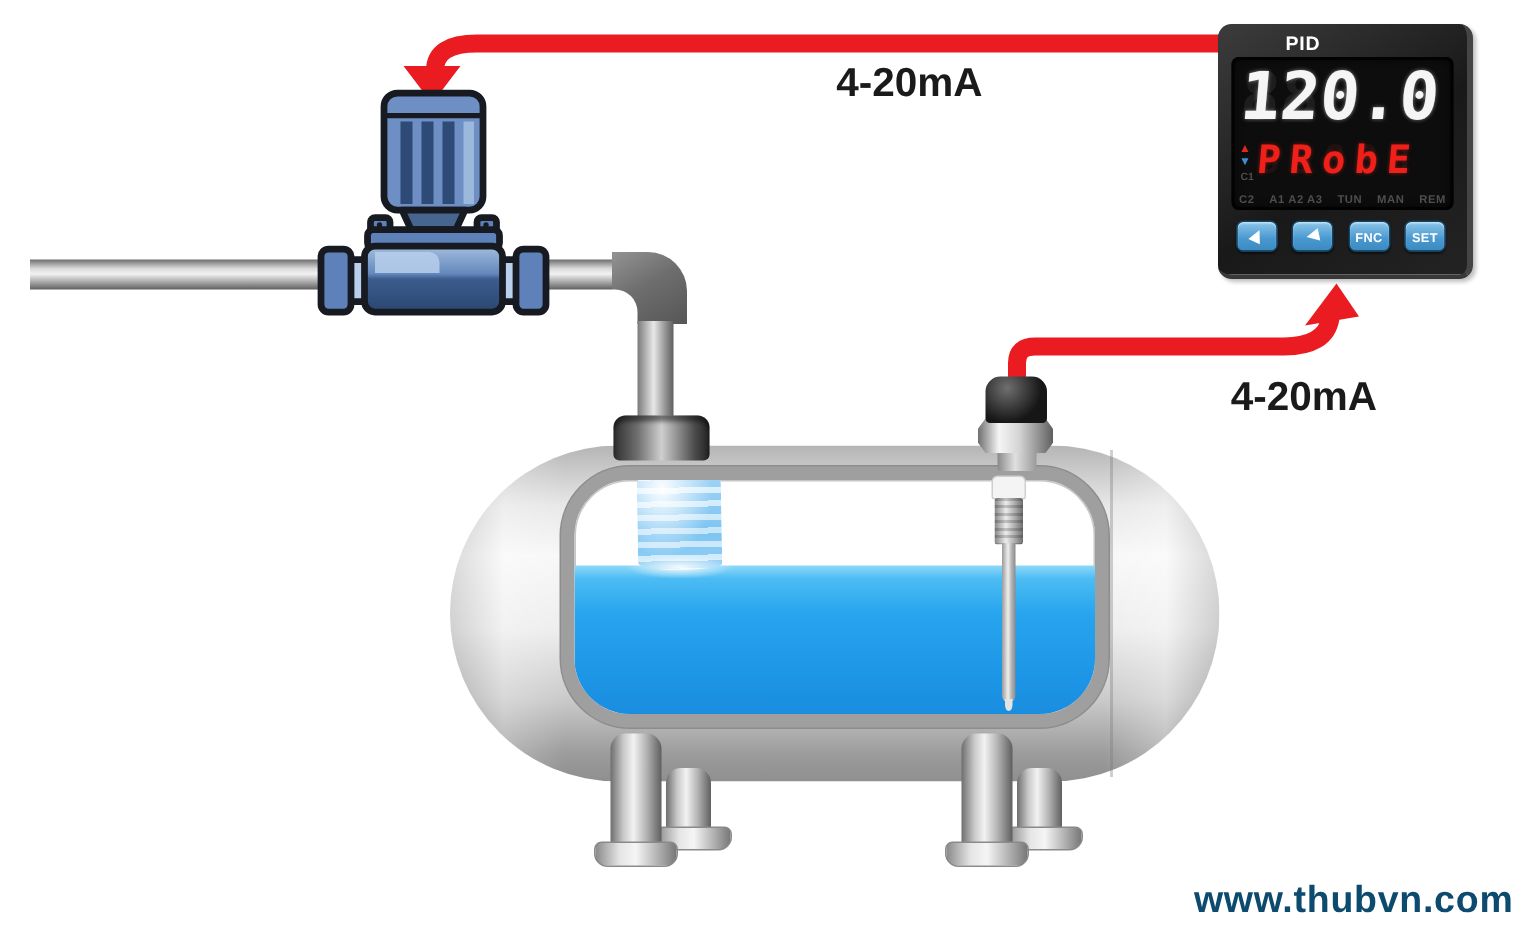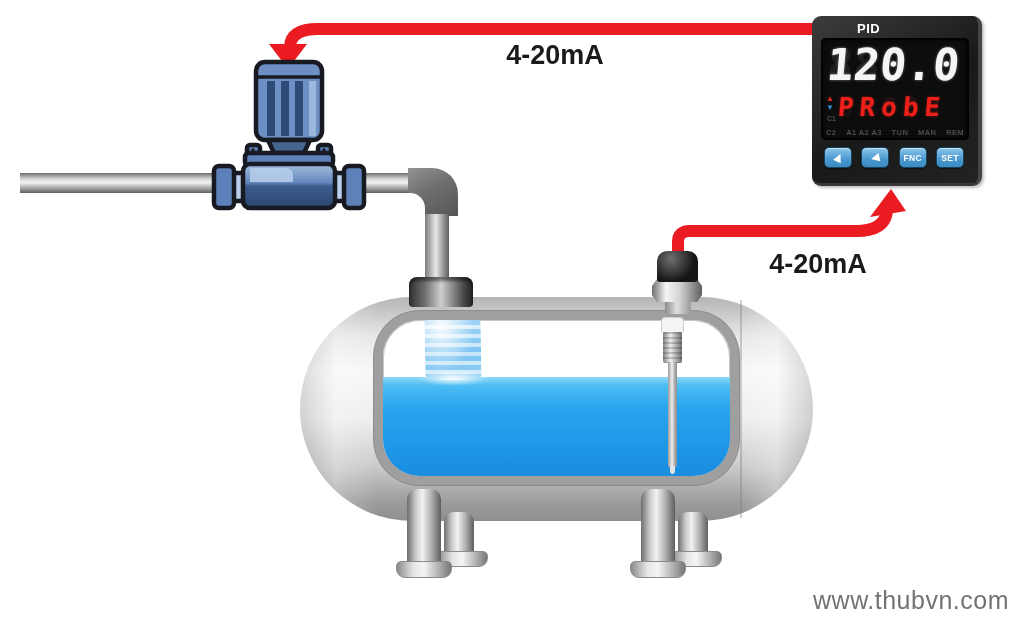--- a/index.html
+++ b/index.html
@@ -103,22 +103,22 @@
   .pid-btn{width:28px;height:21px;border-radius:5px;border:1px solid #14435f;box-sizing:border-box;
     background:linear-gradient(180deg,#8cc6ea,#4897cf 60%,#3d8ac2);
     color:#fff;display:flex;align-items:center;justify-content:center;
     box-shadow:0 1px 1px rgba(0,0,0,.45),inset 0 1px 1px rgba(255,255,255,.5);cursor:pointer;}
   .pid-btn .glyph{font-size:11px;line-height:1;}
   .pid-btn .txt{font-size:8.5px;font-weight:bold;letter-spacing:.3px;}
   .rot-a{display:inline-block;transform:rotate(-65deg);}
   .rot-b{display:inline-block;transform:rotate(-12deg);}
 
   
-  .sig-label{z-index:8;font-size:27px;font-weight:bold;color:#1a1a1a;text-align:center;width:200px;}
-  .watermark{z-index:8;right:15px;top:586px;font-size:25px;font-weight:normal;color:#737373;letter-spacing:.5px;}
+  .sig-label{z-index:8;font-size:27px;font-weight:bold;color:#1a1a1a;text-align:right;width:200px;}
+  .watermark{z-index:8;right:15px;top:586px;font-size:25px;font-weight:bold;color:#0c4a6e;letter-spacing:.5px;}
 </style>
 </head>
 <body>
 
 <div id="canvas">
 
   <svg id="wires" viewBox="0 0 1024 626">
     <path d="M830 29 H318 Q290 29 290 47" fill="none" stroke="#ea1c22" stroke-width="12"></path>
     <polygon points="288,69 269,44 307,44" fill="#ea1c22"></polygon>
     <path d="M678 260 V242 Q678 231 690 231 H856 Q884 231 887 212" fill="none" stroke="#ea1c22" stroke-width="12" stroke-linecap="round"></path>

